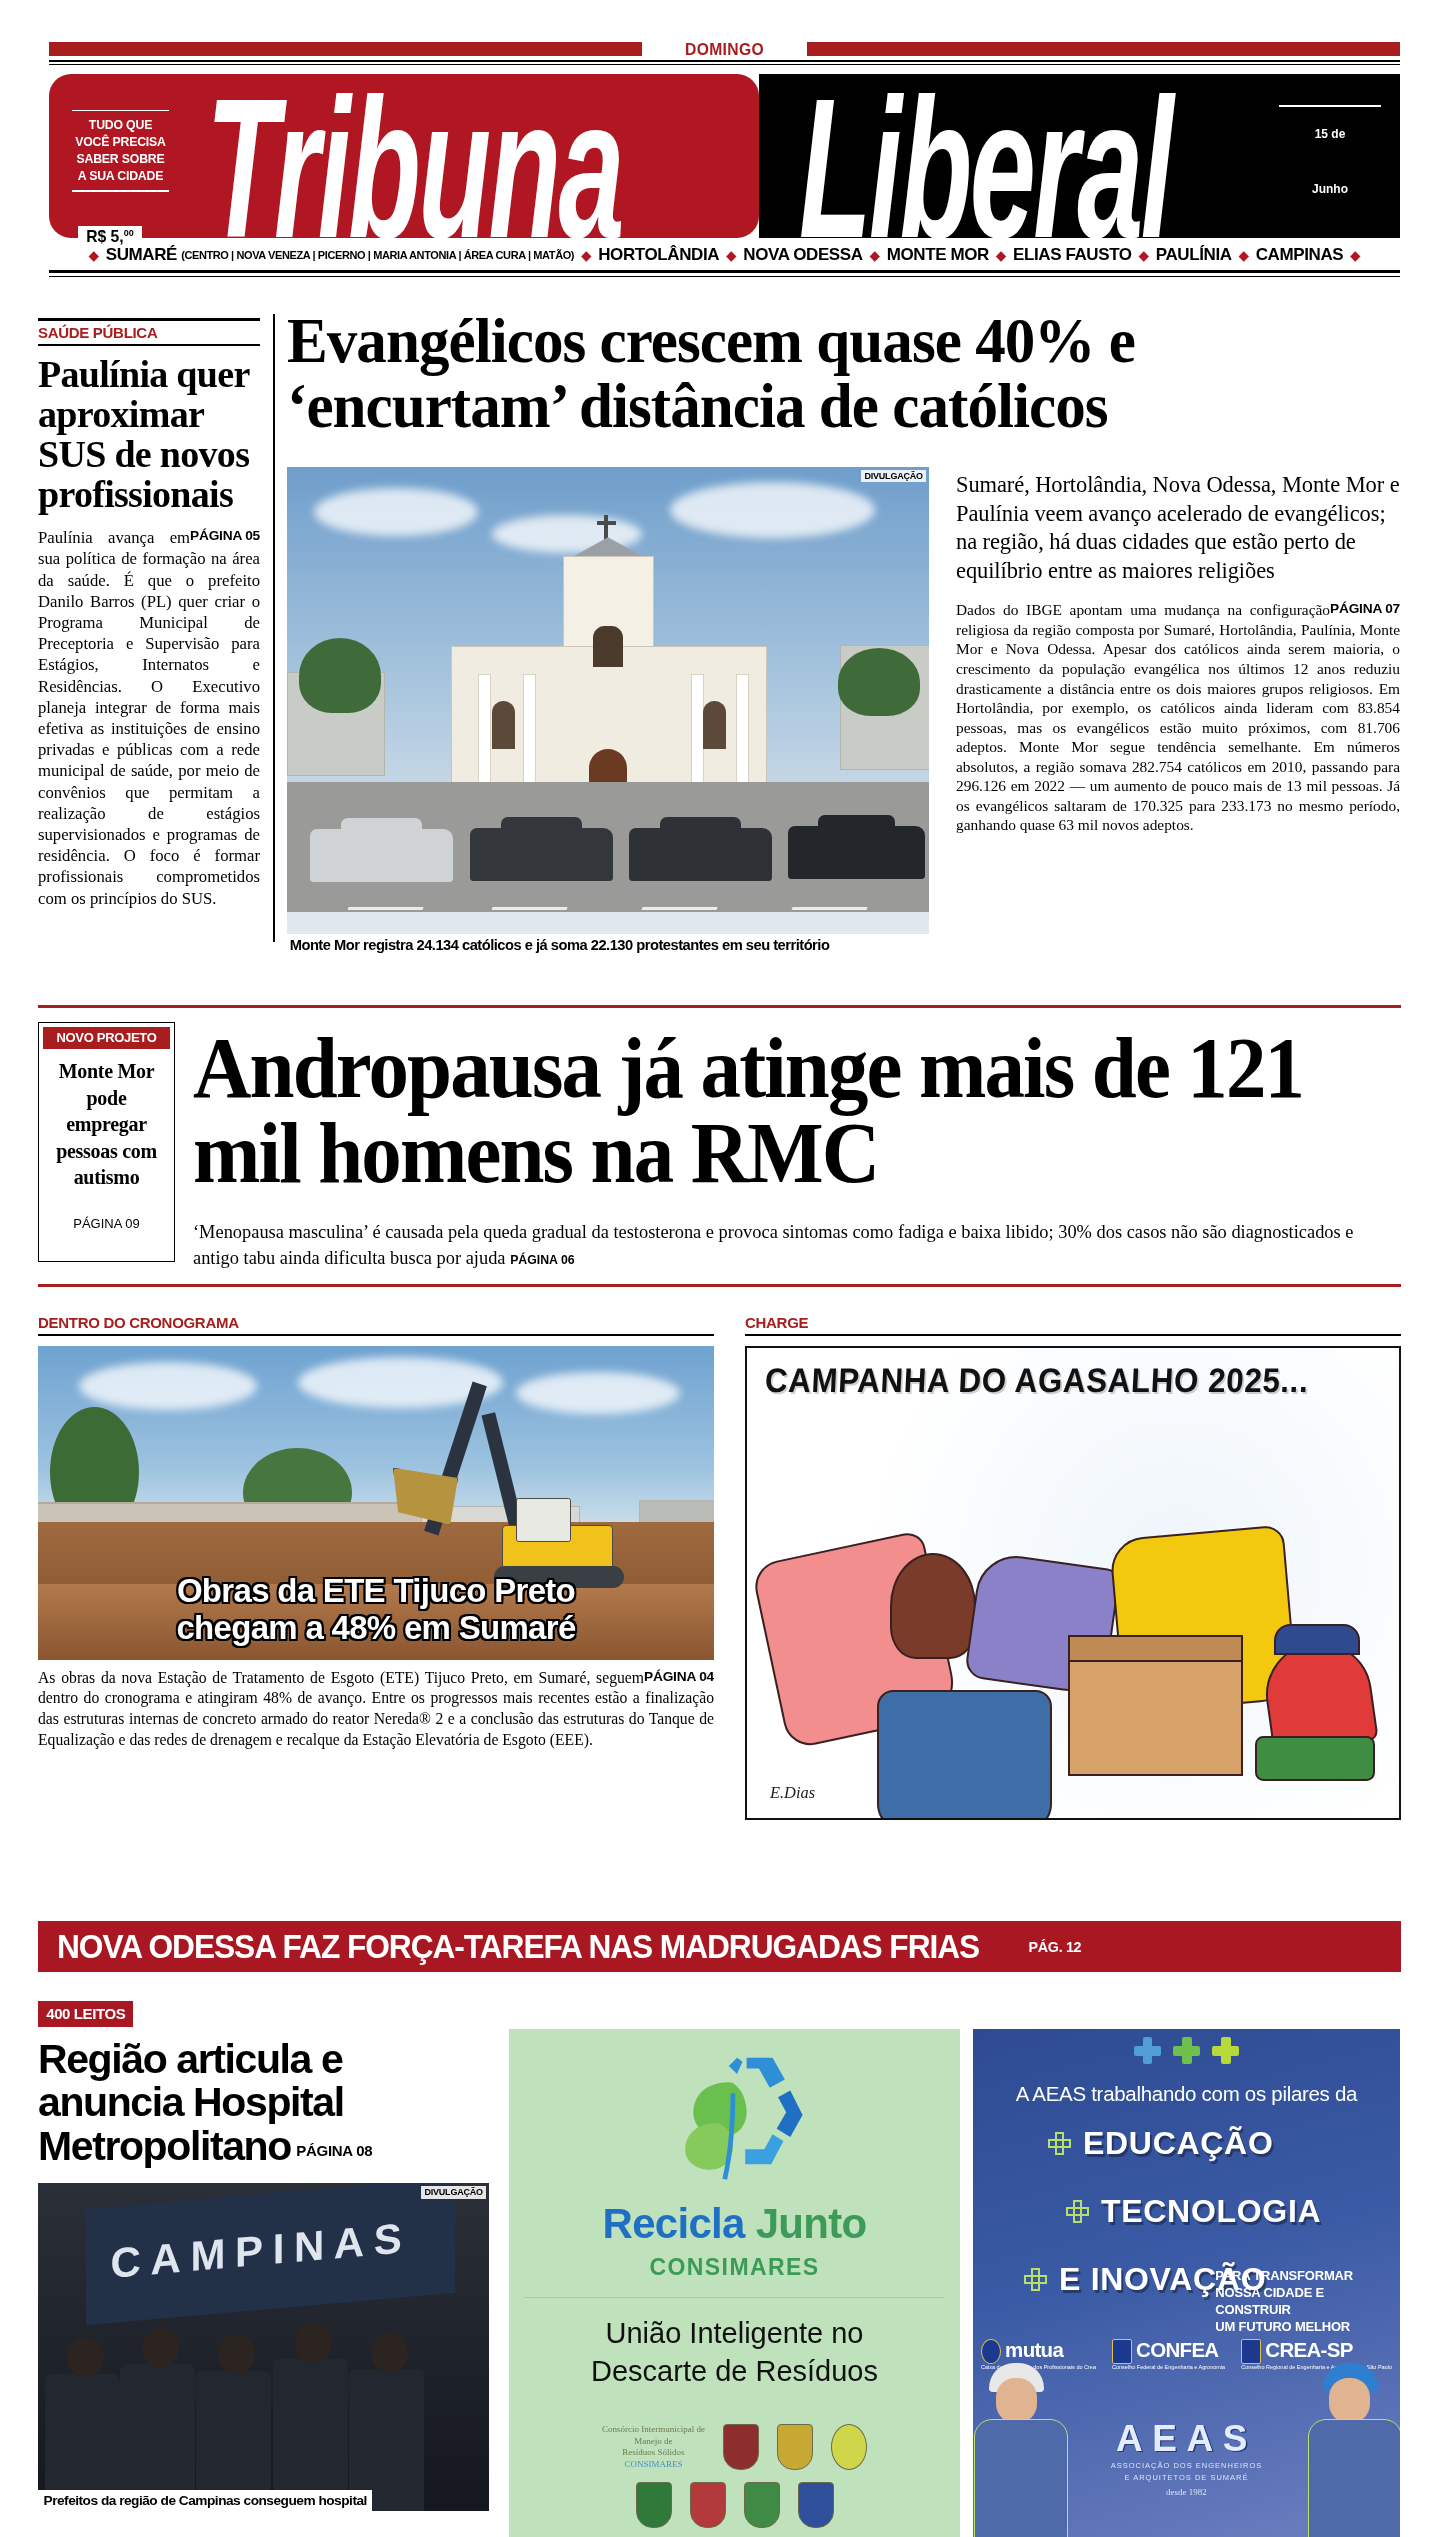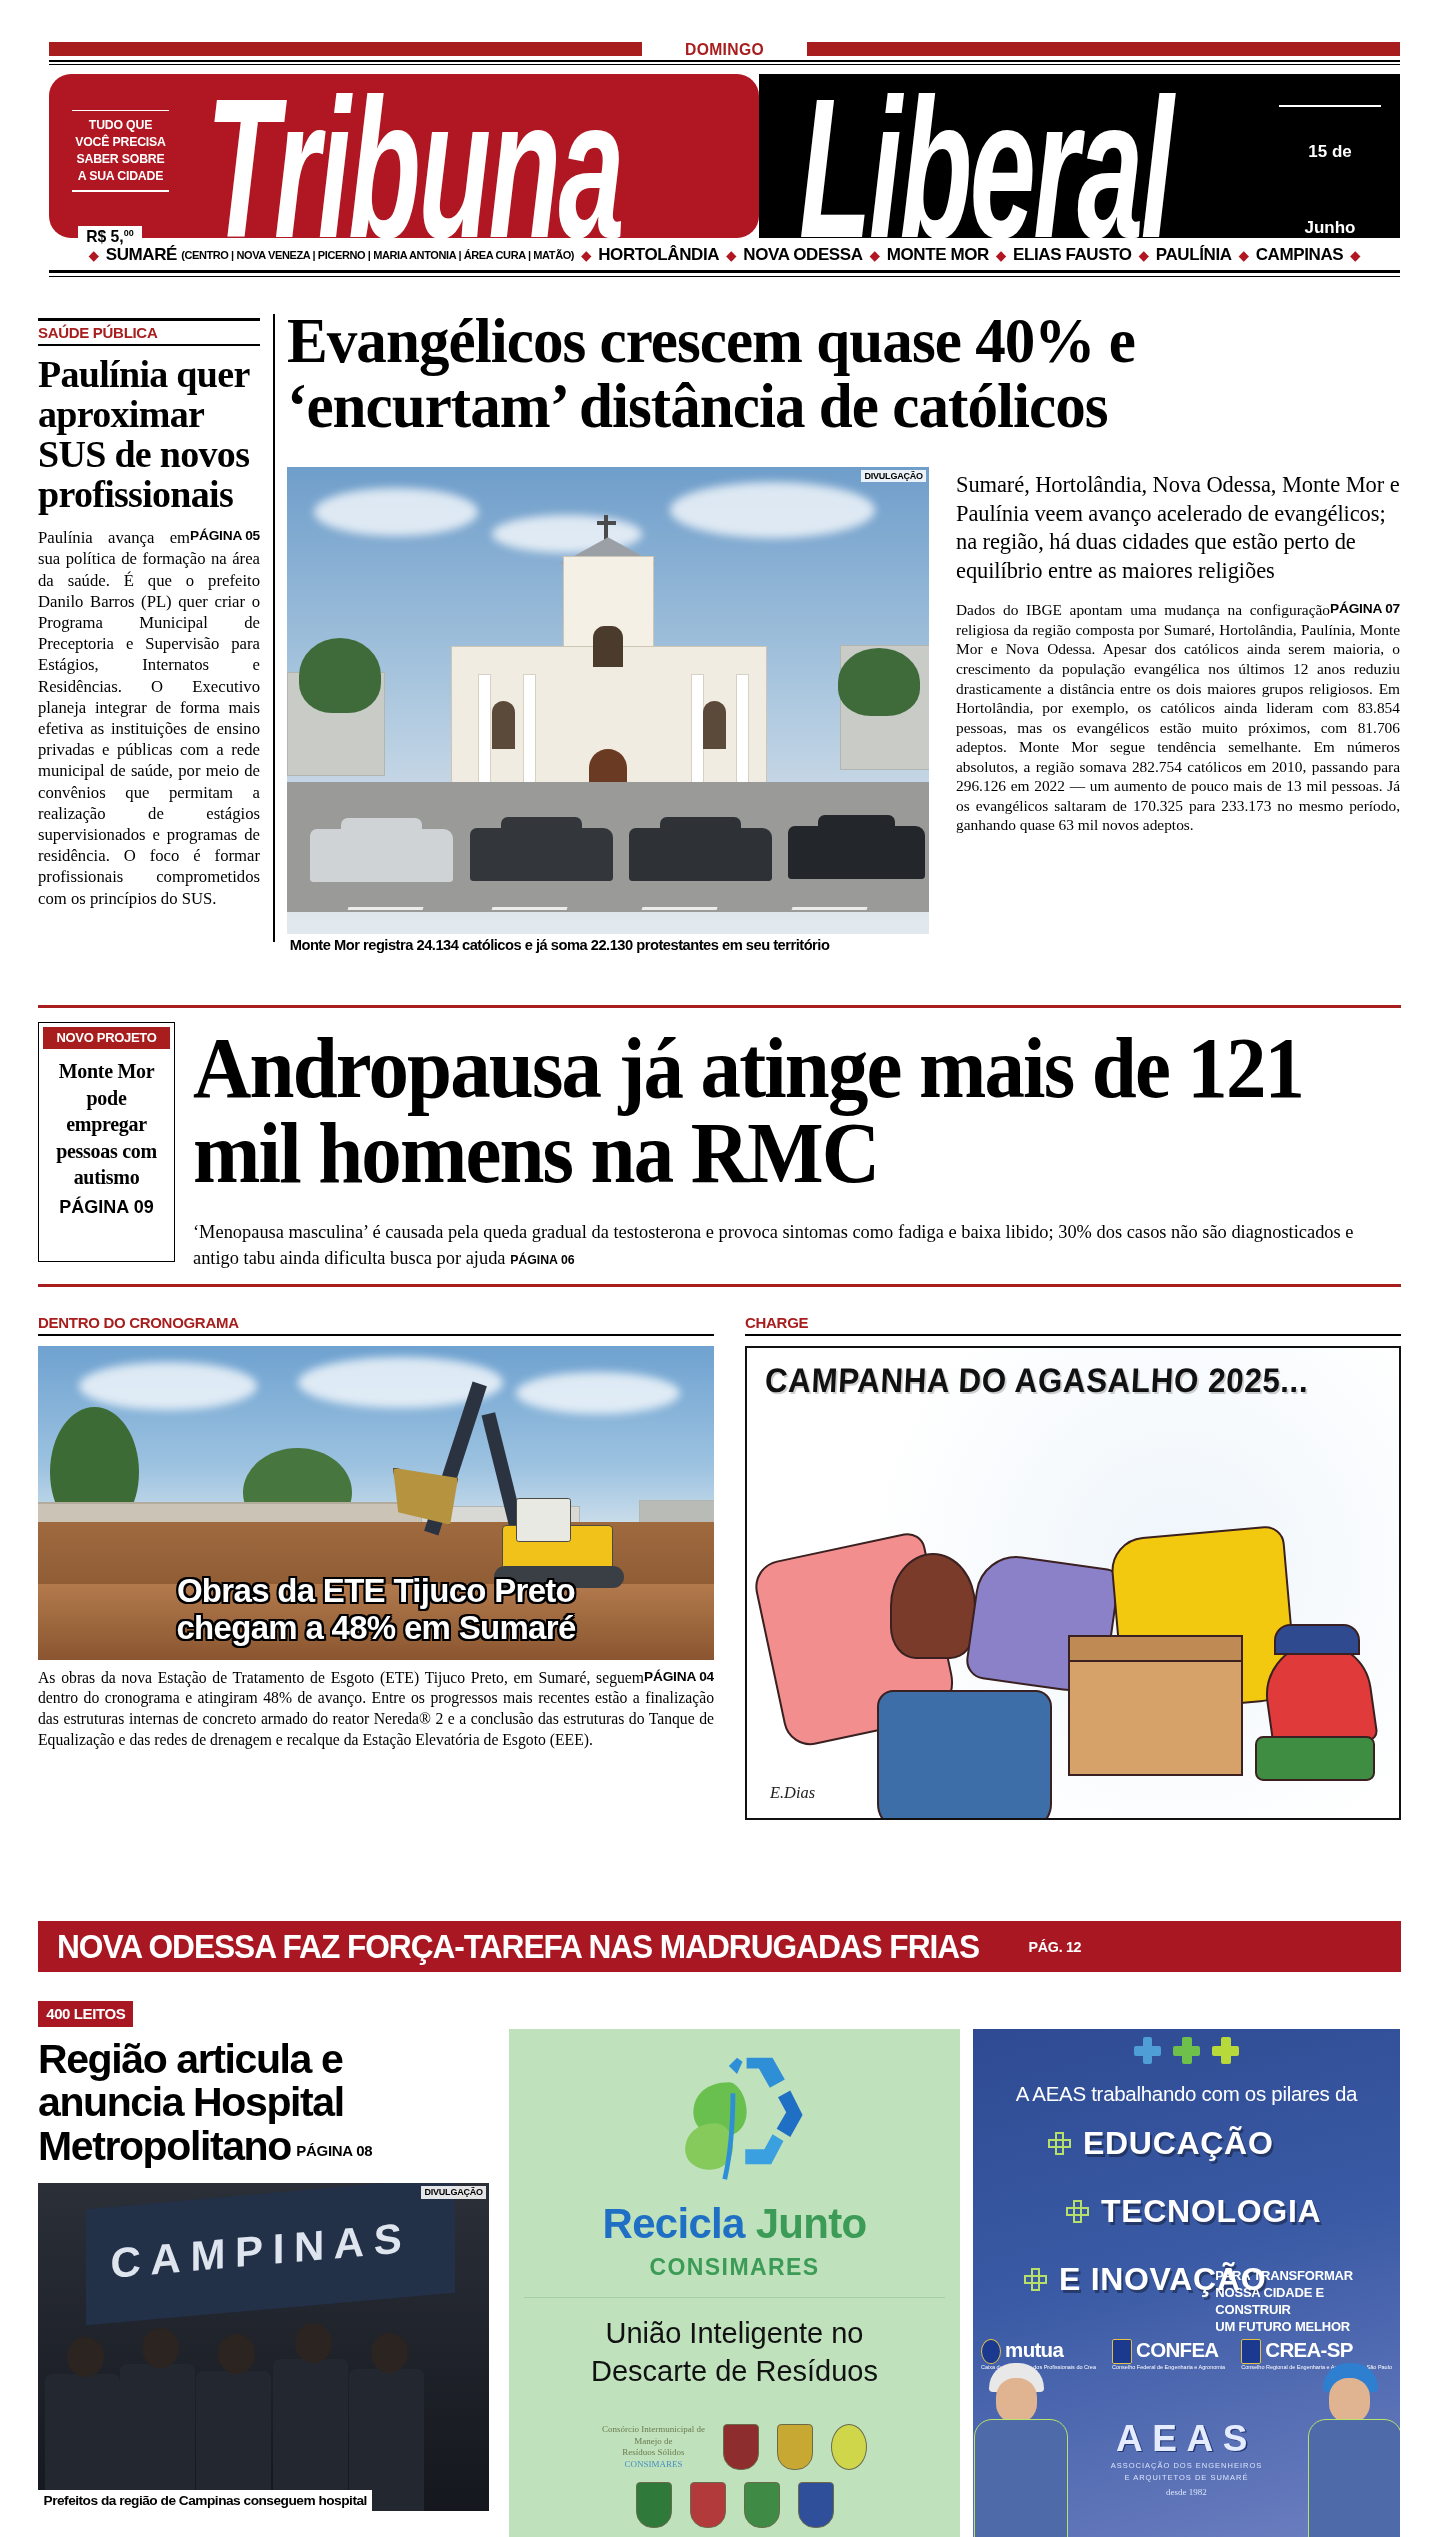--- a/index.html
+++ b/index.html
@@ -50,21 +50,21 @@
     transform:scaleX(0.60); transform-origin:left bottom;
     white-space:nowrap; line-height:1;
   }
   .mh-trib { left:157px; top:-4.1px; font-size:198px; letter-spacing:-4.1px; }
   .mh-lib  { left:40px; top:-4.1px; font-size:198px; letter-spacing:-4.1px; }
 
   .mh-date {
     position:absolute; right:19px; top:31px; width:102px; color:#fff; text-align:center;
   }
   .mh-date .hr { height:2px; background:#fff; }
-  .mh-date .dl { font-size:17px; font-weight:bold; line-height:1.28; padding:20px 0;margin-top:14px; }
+  .mh-date .dl { font-size:12px; font-weight:bold; line-height:1.28; padding:20px 0; }
   .mh-date .yrs { font-size:34px; font-weight:bold; line-height:1; margin-top:4.1px; }
   .mh-date .yrs-ul { height:2px; background:#fff; width:55px; margin:1.4px auto; }
   .mh-date .anos { font-size:15px; font-weight:bold; }
 
   
   .citybar {
     position:absolute; left:49px; top:240px; width:1351px; height:29px;
     display:flex; align-items:center; justify-content:center; gap:0;
     white-space:nowrap;
   }
@@ -167,21 +167,21 @@
   }
   .novoprojeto .tagline {
     background:#a81d1d; color:#fff; font-size:13px; font-weight:bold;
     letter-spacing:-0.3px; padding:3.4px 0 3.4px; margin:4.1px 4.1px 0;
   }
   .novoprojeto h3 {
     margin:9.6px 8.2px 0; font-family:"Liberation Serif", serif; font-weight:bold;
     font-size:20px; line-height:1.32; letter-spacing:-0.3px;
   }
   .novoprojeto .pg {
-    margin-top:7px; font-family:"Liberation Sans", sans-serif; font-weight:bold; font-size:18px;
+    margin-top:26px; font-family:"Liberation Sans", sans-serif; font-weight:normal; font-size:13px;
   }
   .andro-head {
     position:absolute; left:193px; top:1025px; width:1209px;
     font-family:"Liberation Serif", serif; font-weight:bold;
     font-size:87px; line-height:0.98; letter-spacing:-2px;
     transform:scaleX(0.93); transform-origin:left top;
   }
   .andro-sub {
     position:absolute; left:193px; top:1219px; width:1208px;
     font-family:"Liberation Serif", serif; font-size:18.4px; line-height:1.42;

